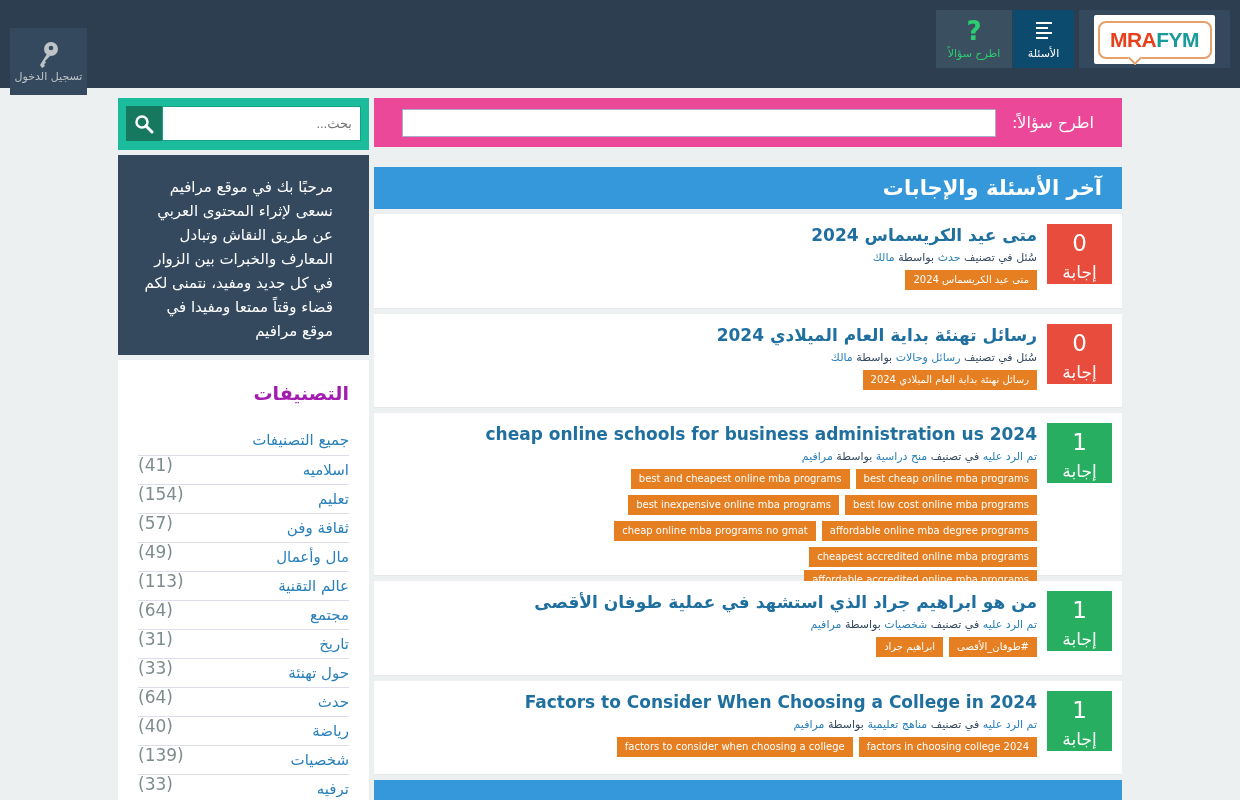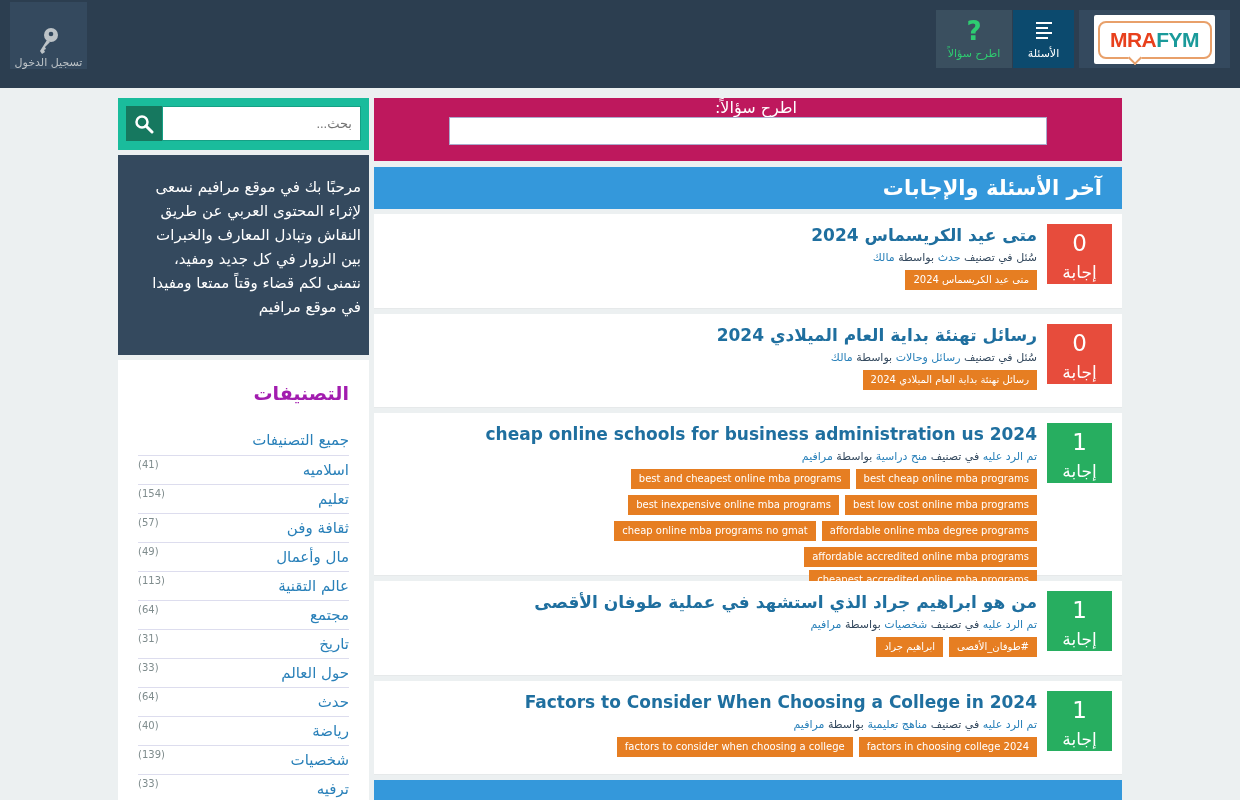--- a/index.html
+++ b/index.html
@@ -48,32 +48,32 @@
     cursor: pointer;
   }
   .nav-questions { left: 1013px; width: 61px; color: #fff; }
   .nav-ask { left: 936px; width: 76px; color: #2ecc71; background: #3a4f5f; }
   .nav-icon { font-size: 22px; line-height: 24px; height: 24px; }
   .nav-label { font-size: 11px; margin-top: 4px; }
   .hamburger { display: flex; flex-direction: column; align-items: flex-end; gap: 3px; height: 24px; justify-content: center; }
   .hamburger span { display: block; height: 2px; background: #fff; }
 
   .login-btn {
-    position: absolute; top: 2px; left: 10px; width: 77px; height: 67px;
+    position: absolute; top: 28px; left: 10px; width: 77px; height: 67px;
     background: #34495e; color: #bdc3c7;
-    display: flex; flex-direction: column; align-items: center; justify-content: flex-end;
+    display: flex; flex-direction: column; align-items: center; justify-content: center;
     cursor: pointer;
   }
   .login-btn .nav-icon { color: #bdc3c7; }
   .login-btn .nav-label { font-size: 11px; margin-top: 6px; color: #bdc3c7; }
 
   
   .ask-box {
-    position: absolute; top: 98px; left: 374px; width: 748px; height: 63px;
-    background: #be185d; display: flex; align-items: center; padding: 0 28px 0 28px; flex-direction: column;
+    position: absolute; top: 98px; left: 374px; width: 748px; height: 49px;
+    background: #ec4899; display: flex; align-items: center; padding: 0 28px 0 28px;
   }
   .ask-label { color: #fff; font-size: 16px; margin-left: 16px; white-space: nowrap; }
   .ask-input {
     width: 598px; height: 28px; border: 1px solid #aac; background: #fff;
     margin-left: 0; font-size: 14px; padding: 0 6px;
   }
 
   .section-title {
     position: absolute; top: 167px; left: 374px; width: 748px; height: 42px;
     background: #3498db; color: #fff; font-size: 21px; font-weight: bold;
@@ -127,35 +127,35 @@
   }
   .search-btn {
     position: absolute; top: 8px; left: 8px; width: 36px; height: 35px;
     background: #16785f; display: flex; align-items: center; justify-content: center;
     cursor: pointer;
   }
 
   .welcome {
     position: absolute; top: 155px; left: 118px; width: 251px; height: 200px;
     background: #34495e; color: #fff; font-size: 15px; line-height: 24px;
-    padding: 20px 8px 0 20px; text-align: right;
+    padding: 20px 36px 0 20px; text-align: right;
   }
 
   .categories {
     position: absolute; top: 360px; left: 118px; width: 251px; height: 460px;
     background: #fff; padding: 22px 20px 0 20px;
   }
   .cat-heading { font-size: 19px; font-weight: bold; color: #a21caf; margin-bottom: 26px; }
   .cat-all { display: block; color: #2980b9; font-size: 15px; height: 26px; line-height: 20px; border-bottom: 1px solid #dde; }
   .cat-row {
     display: flex; justify-content: space-between; align-items: flex-start;
     height: 29px; border-bottom: 1px solid #dde; padding-top: 4px;
   }
   .cat-name { color: #2980b9; font-size: 15px; line-height: 20px; }
-  .cat-count { color: #7f8c8d; font-size: 10px; direction: ltr; line-height: 14px; margin-top: -2px; }
+  .cat-count { color: #7f8c8d; font-size: 17px; direction: ltr; line-height: 14px; margin-top: -2px; }
 </style>
 </head>
 <body>
 
 <div class="topbar">
   <div class="logo-wrap">
     <div class="logo">
       <div class="logo-bubble">
         <span class="logo-mra">MRA</span>
           <span class="logo-fym">FYM</span>
@@ -254,22 +254,22 @@
     <div class="q-tags" style="max-width:460px;">
       <a class="tag ltr">best cheap online mba programs</a>
       <a class="tag ltr">best and cheapest online mba programs</a>
       <div style="flex-basis:100%;height:0;"></div>
       <a class="tag ltr">best low cost online mba programs</a>
       <a class="tag ltr">best inexpensive online mba programs</a>
       <div style="flex-basis:100%;height:0;"></div>
       <a class="tag ltr">affordable online mba degree programs</a>
       <a class="tag ltr">cheap online mba programs no gmat</a>
       <div style="flex-basis:100%;height:0;"></div>
+      <a class="tag ltr">cheapest accredited online mba programs</a>
       <a class="tag ltr">affordable accredited online mba programs</a>
-      <a class="tag ltr">cheapest accredited online mba programs</a>
     </div>
   </div>
 </div>
 
 <div class="q-item" style="top:581px;height:95px;">
   <div class="q-count one">
     <div class="q-count-num">1</div>
     <div class="q-count-label">إجابة</div>
   </div>
   <div class="q-body">
@@ -348,21 +348,21 @@
   </div>
   <div class="cat-row">
     <a class="cat-name">مجتمع</a>
     <span class="cat-count">(64)</span>
   </div>
   <div class="cat-row">
     <a class="cat-name">تاريخ</a>
     <span class="cat-count">(31)</span>
   </div>
   <div class="cat-row">
-    <a class="cat-name">حول العالم</a>
+    <a class="cat-name">حول تهنئة</a>
     <span class="cat-count">(33)</span>
   </div>
   <div class="cat-row">
     <a class="cat-name">حدث</a>
     <span class="cat-count">(64)</span>
   </div>
   <div class="cat-row">
     <a class="cat-name">رياضة</a>
     <span class="cat-count">(40)</span>
   </div>

